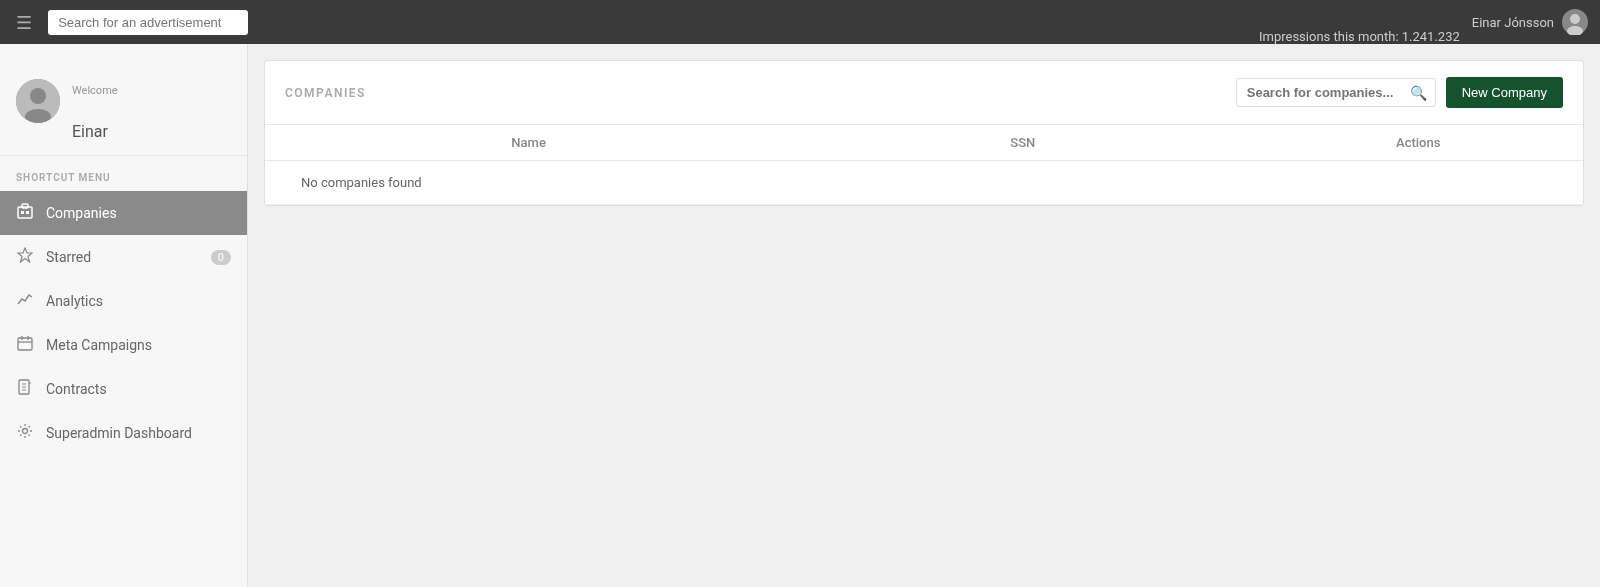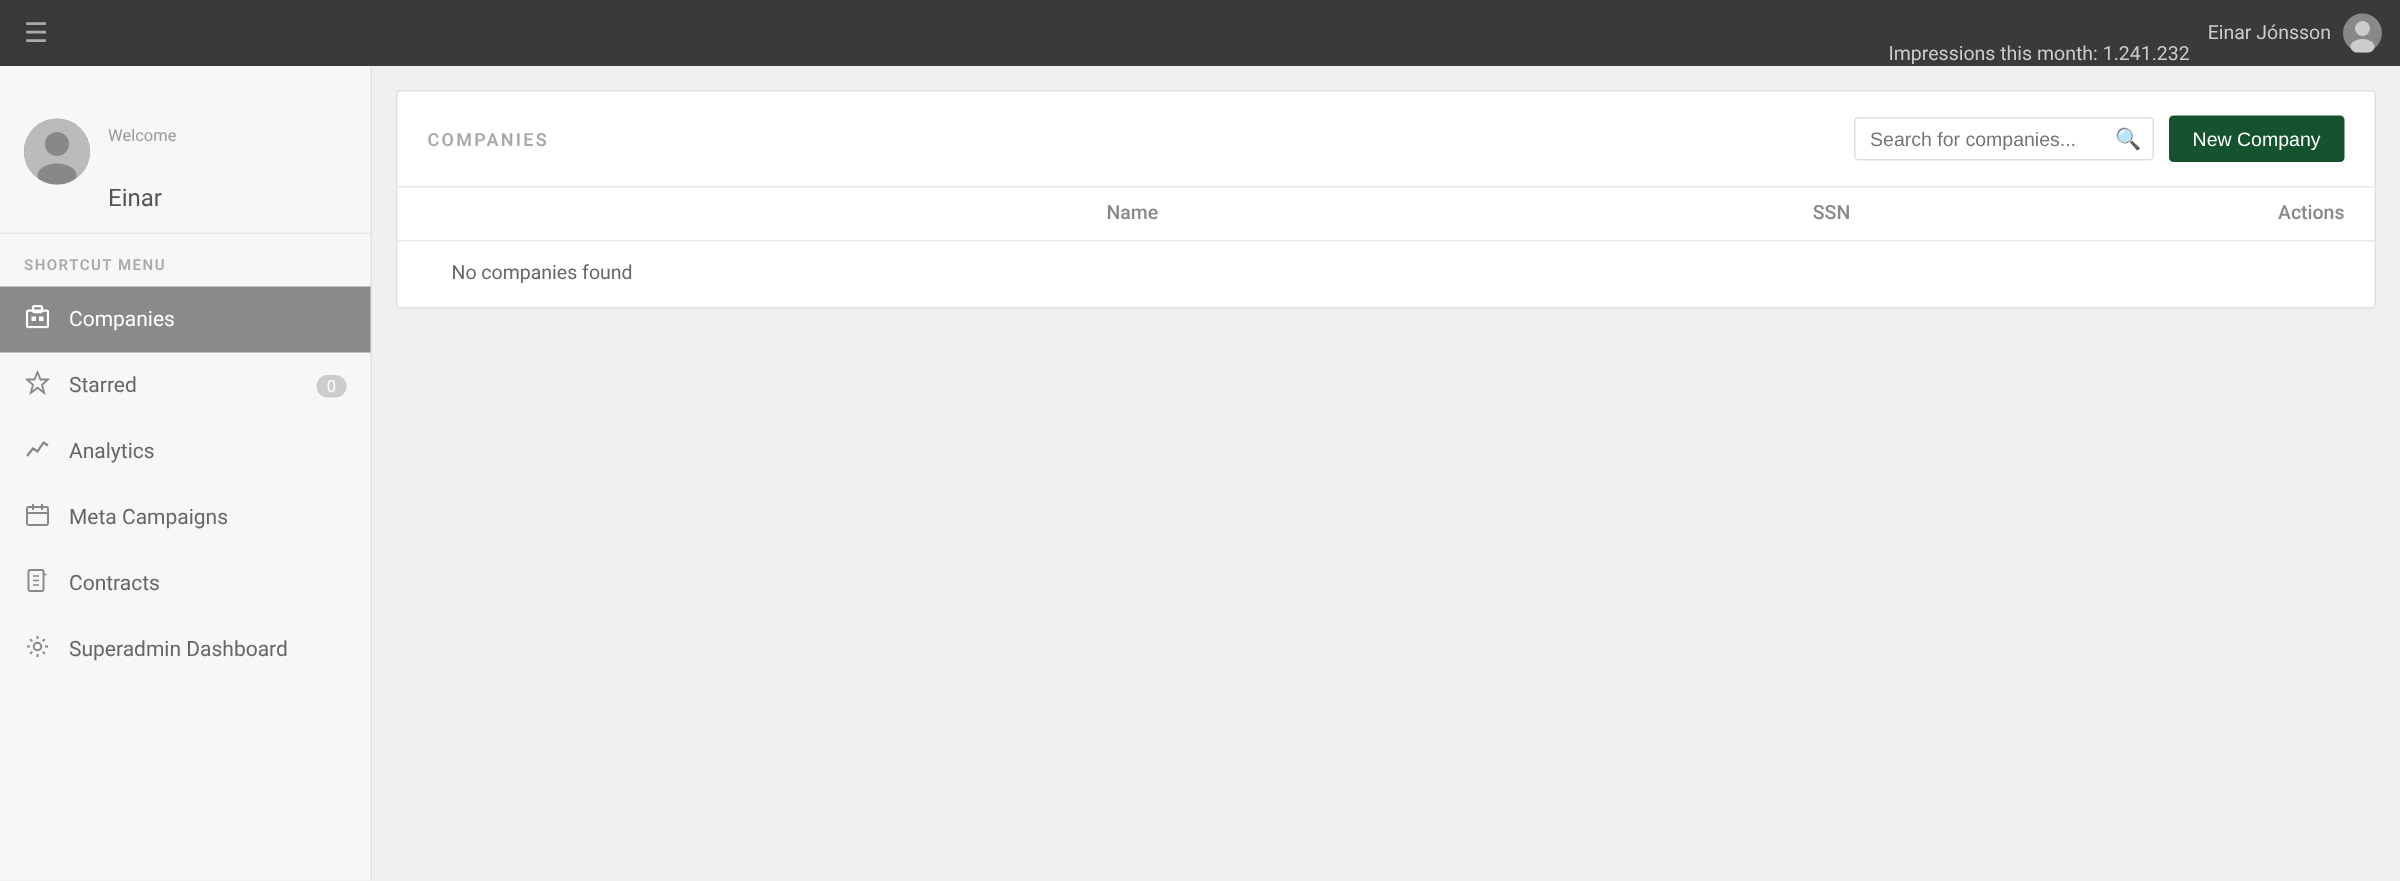--- a/index.html
+++ b/index.html
@@ -166,20 +166,21 @@
     }
     .search-companies {
       border: 1px solid #ddd;
       border-radius: 3px;
       padding: 6px 30px 6px 10px;
       font-size: 13px;
       color: #999;
       outline: none;
       width: 200px;
       background: #fff;
+      font-weight: bold;
     }
     .search-wrapper {
       position: relative;
       display: flex;
       align-items: center;
     }
     .search-icon-inner {
       position: absolute;
       right: 8px;
       color: #bbb;
@@ -197,21 +198,21 @@
       font-weight: 500;
       white-space: nowrap;
     }
 
     
     .companies-table {
       width: 100%;
       border-collapse: collapse;
     }
     .companies-table th {
-      text-align: right;
+      text-align: center;
       padding: 10px 20px;
       font-size: 13px;
       color: #888;
       font-weight: 500;
       border-bottom: 1px solid #e8e8e8;
     }
     .companies-table td {
       padding: 14px 36px;
       font-size: 13px;
       color: #666;
@@ -220,20 +221,21 @@
     .col-name { width: 40%; }
     .col-ssn { width: 35%; }
     .col-actions { width: 25%; }
     .no-results { color: #999; font-size: 14px; }
   </style>
 </head>
 <body>
 
 <nav class="navbar">
   <span class="navbar-hamburger">☰</span>
+  <input class="navbar-search" type="text" placeholder="Search for an advertisement" style="">
   <span class="navbar-impressions">Impressions this month: 1.241.232</span>
   <div class="navbar-user">
     <span>Einar Jónsson</span>
     <div class="navbar-avatar-icon">
       <svg viewBox="0 0 26 26" width="26" height="26">
         <circle cx="13" cy="10" r="5" fill="#ccc"></circle>
         <ellipse cx="13" cy="22" rx="8" ry="5" fill="#ccc"></ellipse>
       </svg>
     </div>
   </div>

